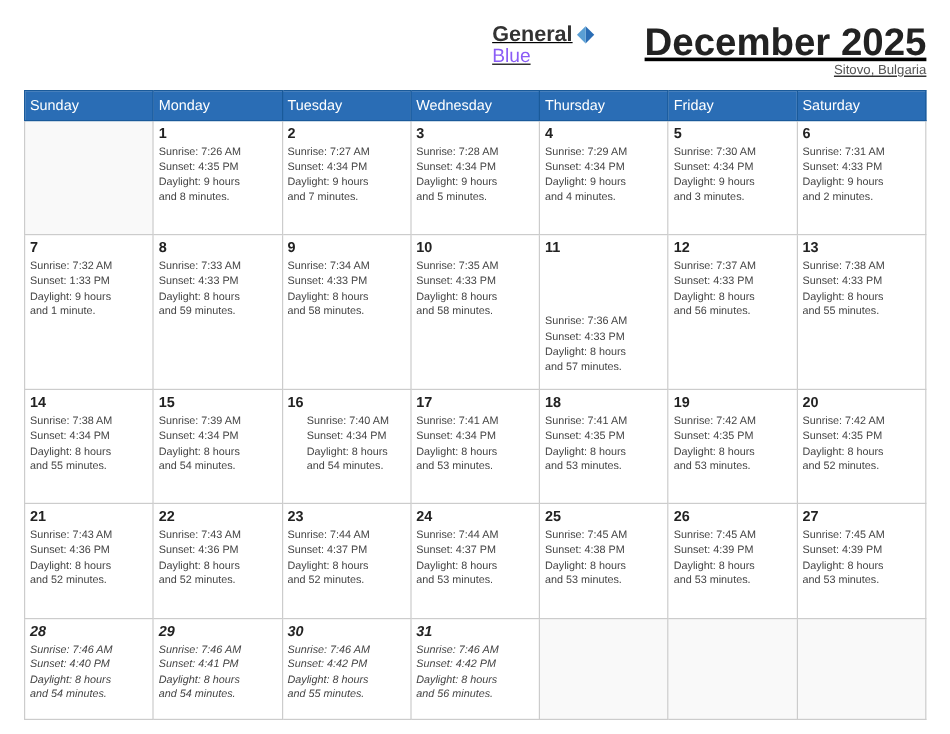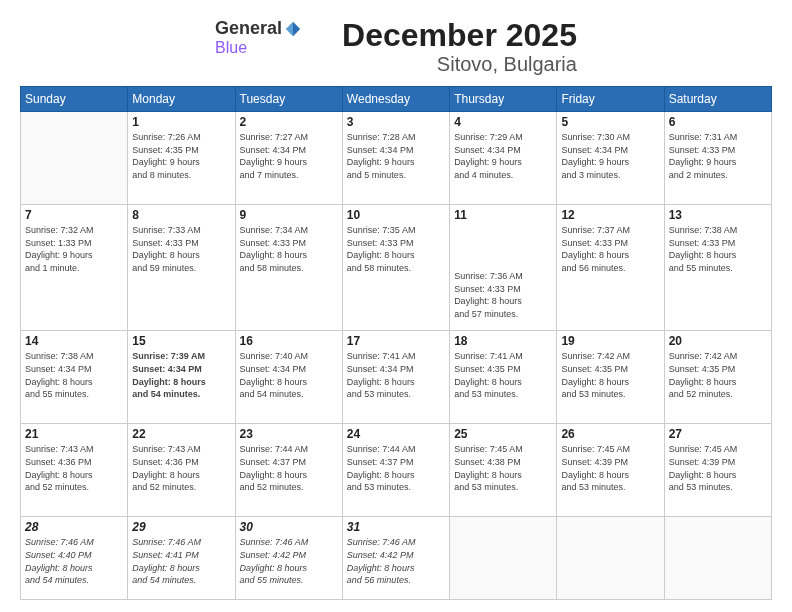--- a/index.html
+++ b/index.html
@@ -12,23 +12,24 @@
     }
     .page {
       width: 792px;
       height: 612px;
       padding: 18px 20px 12px 20px;
       display: flex;
       flex-direction: column;
     }
     .header {
       display: flex;
-      justify-content: center;
+      justify-content: flex-end;
       align-items: flex-start;
       margin-bottom: 10px;
+      text-decoration: underline;
     }
     .logo {
       display: flex;
       flex-direction: column;
       align-items: flex-start;
     }
     .logo-text {
       display: flex;
       align-items: center;
       font-size: 18px;
@@ -49,21 +50,21 @@
       text-align: right;
     }
     .month-title {
       font-size: 32px;
       font-weight: bold;
       color: #222;
       line-height: 1.1;
       margin-left: 40px;
     }
     .location {
-      font-size: 20px;
+      font-size: 11px;
       color: #555;
     }
     .calendar {
       flex: 1;
       border: 1px solid #ccc;
       border-collapse: collapse;
       width: 100%;
       table-layout: fixed;
     }
     .calendar th {
@@ -240,28 +241,28 @@
         <tr>
           <td>
             <span class="day-number">14</span>
             <div class="day-info" style="white-space: pre-line;">Sunrise: 7:38 AM
 Sunset: 4:34 PM
 Daylight: 8 hours
 and 55 minutes.</div>
           </td>
           <td>
             <span class="day-number">15</span>
-            <div class="day-info" style="white-space: pre-line; font-weight: bold;">Sunrise: 7:39 AM
+            <div class="day-info" style="white-space: pre-line;">Sunrise: 7:39 AM
 Sunset: 4:34 PM
 Daylight: 8 hours
 and 54 minutes.</div>
           </td>
           <td>
             <span class="day-number">16</span>
-            <div class="day-info" style="white-space: pre-line;">Sunrise: 7:40 AM
+            <div class="day-info" style="white-space: pre-line; margin-left: 16px;">Sunrise: 7:40 AM
 Sunset: 4:34 PM
 Daylight: 8 hours
 and 54 minutes.</div>
           </td>
           <td>
             <span class="day-number">17</span>
             <div class="day-info" style="white-space: pre-line;">Sunrise: 7:41 AM
 Sunset: 4:34 PM
 Daylight: 8 hours
 and 53 minutes.</div>

